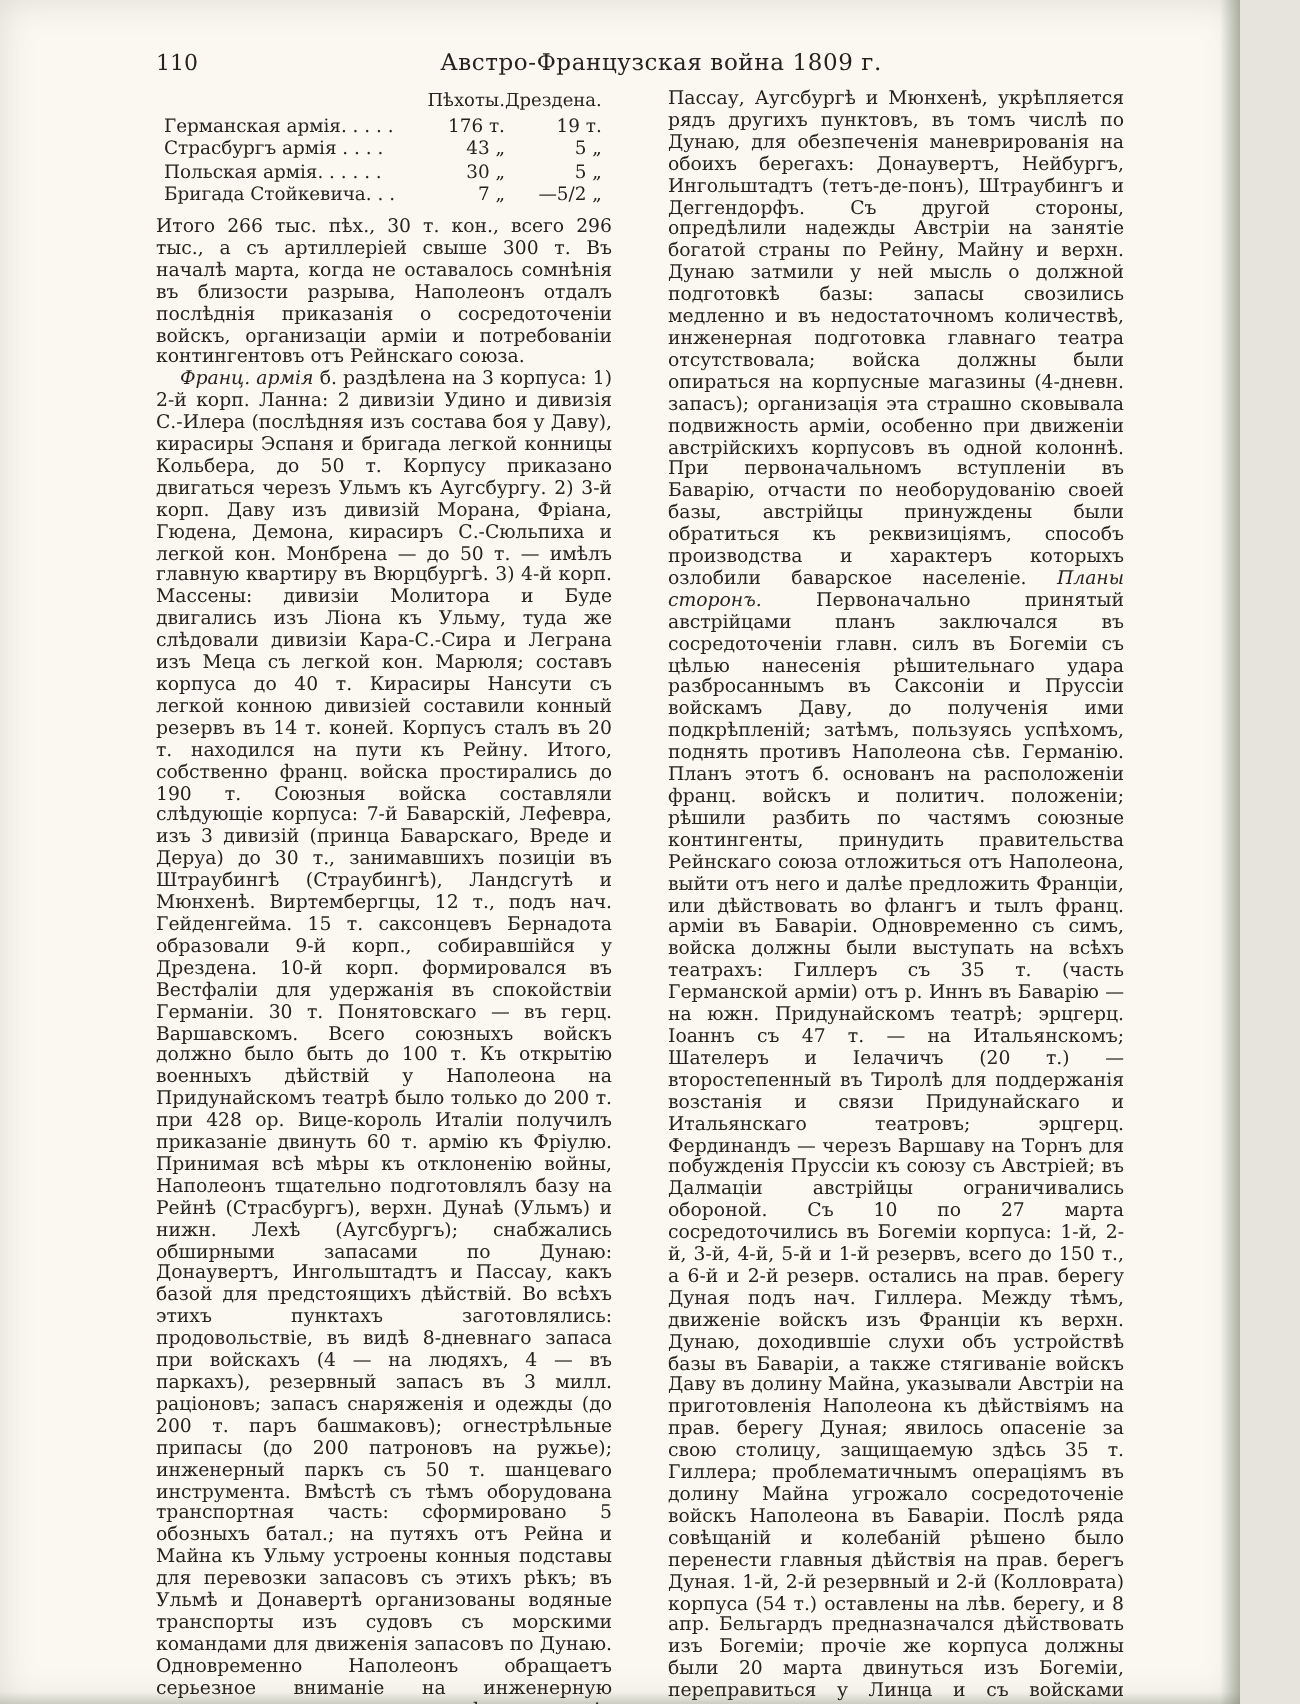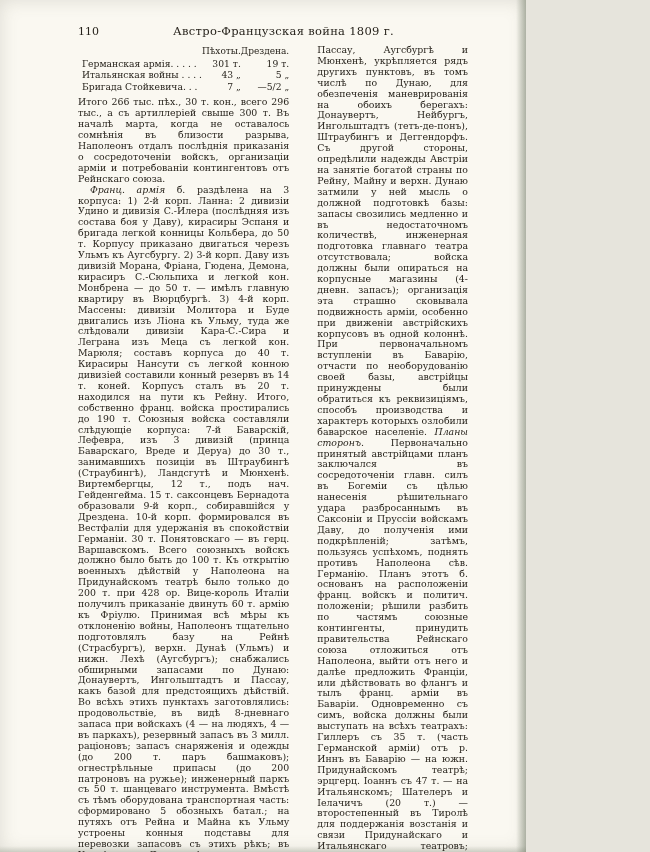--- a/index.html
+++ b/index.html
@@ -1,18 +1,18 @@
 <!DOCTYPE html>
 <html><head>
 <meta charset="utf-8">
 <style>
   * { margin:0; padding:0; box-sizing:border-box; }
   html,body { width:650px; height:852px; }
   body { background:#e6e4dc; font-family:"DejaVu Serif", serif; color:#27231c; }
-  .page { position:relative; width:526px; height:852px; background:#faf8f1; overflow:hidden;
+  .page { position:relative; width:620px; height:852px; background:#faf8f1; overflow:hidden;
           box-shadow: inset 0 0 18px rgba(90,90,70,.18); }
   .scan-edge { position:absolute; top:0; right:0; width:10px; height:100%;
                background:linear-gradient(to right, rgba(110,120,100,0), rgba(110,120,100,.5)); }
   .scan-bottom { position:absolute; left:0; bottom:0; width:100%; height:6px;
                background:linear-gradient(to bottom, rgba(110,120,100,0), rgba(110,120,100,.25)); }
   .page-head { position:absolute; top:24px; left:78px; right:58px; display:flex; align-items:baseline; }
   .page-num { font-size:11px; }
   .page-title { flex:1; text-align:center; font-weight:normal; font-size:11.5px; letter-spacing:.3px; }
   .cols { position:absolute; top:45px; left:78px; right:58px; display:flex; gap:28px; }
   .col { flex:1; font-size:9.4px; line-height:10.9px; text-align:justify; }
@@ -43,26 +43,31 @@
         <thead>
           <tr>
             <th class="lbl"></th>
             <th class="num">Пѣхоты.</th>
             <th class="num">Дрездена.</th>
           </tr>
         </thead>
         <tbody>
           <tr>
             <td class="lbl">Германская армія. . . . .</td>
-            <td class="num">301 т.</td>
+            <td class="num">176 т.</td>
             <td class="num">19 т.</td>
           </tr>
           <tr>
-            <td class="lbl">Итальянская войны . . . .</td>
+            <td class="lbl">Страсбургъ армія . . . .</td>
             <td class="num">43 „</td>
+            <td class="num">5 „</td>
+          </tr>
+          <tr>
+            <td class="lbl">Польская армія. . . . . .</td>
+            <td class="num">30 „</td>
             <td class="num">5 „</td>
           </tr>
           <tr>
             <td class="lbl">Бригада Стойкевича. . .</td>
             <td class="num">7 „</td>
             <td class="num">—5/2 „</td>
           </tr>
         </tbody>
       </table>
 

